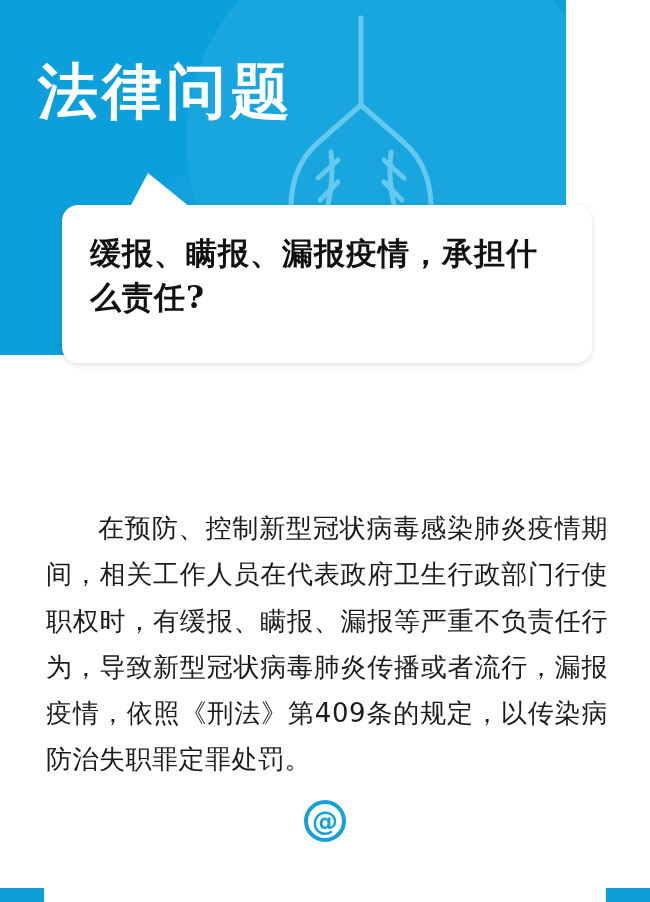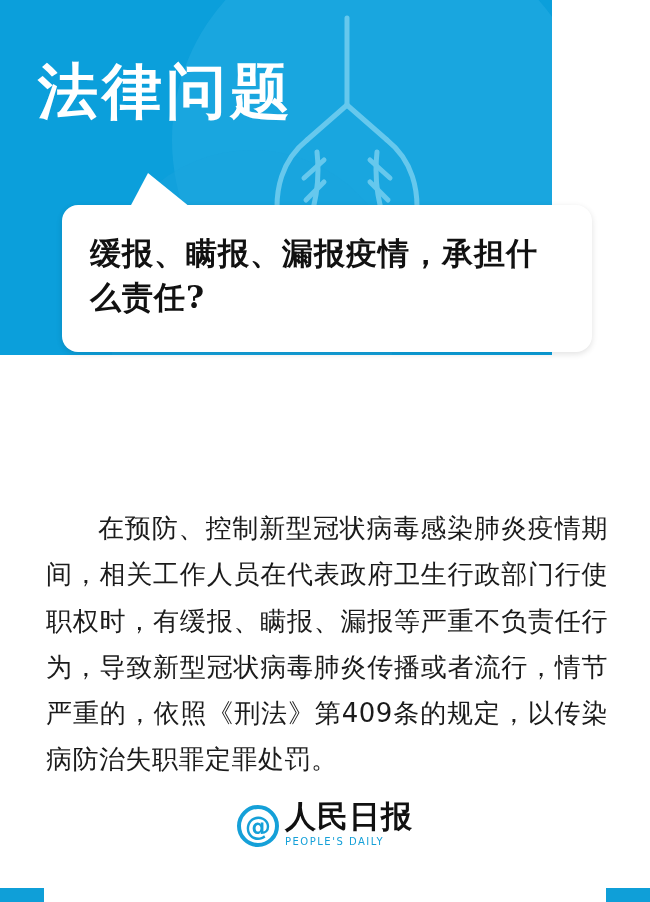--- a/index.html
+++ b/index.html
@@ -23,20 +23,21 @@
 
   
   .banner {
     position: absolute;
     left: 0;
     top: 0;
     width: 552px;
     height: 355px;
     background: #0b9fdb;
     overflow: hidden;
+    padding-left: 14px;
   }
   .banner-shade {
     position: absolute;
     right: -40px;
     top: -70px;
     width: 420px;
     height: 420px;
     background: #27abe2;
     border-radius: 50%;
     opacity: 0.55;
@@ -77,21 +78,21 @@
 
   
   .bubble {
     position: absolute;
     left: 62px;
     top: 205px;
     width: 530px;
     box-sizing: border-box;
     background: #ffffff;
     border-radius: 16px;
-    padding: 26px 28px 33px 28px;
+    padding: 26px 28px 44px 28px;
     box-shadow: 0 2px 6px rgba(0,0,0,0.12);
   }
   .bubble-text {
     font-family: "DejaVu Serif", serif;
     font-weight: bold;
     font-size: 31px;
     line-height: 1.42;
     color: #111111;
     letter-spacing: 1px;
   }
@@ -236,26 +237,22 @@
 
     <div class="banner-title">法律问题</div>
   </div>
 
   <div class="bubble">
     <div class="bubble-tail"></div>
     <div class="bubble-text">缓报、瞒报、漏报疫情，承担什么责任?</div>
   </div>
 
 
-  <div class="body-text">在预防、控制新型冠状病毒感染肺炎疫情期间，相关工作人员在代表政府卫生行政部门行使职权时，有缓报、瞒报、漏报等严重不负责任行为，导致新型冠状病毒肺炎传播或者流行，情节严重的，依照《刑法》第409条的规定，以传染病防治失职罪定罪处罚。</div>
+  <div class="body-text">在预防、控制新型冠状病毒感染肺炎疫情期间，相关工作人员在代表政府卫生行政部门行使职权时，有缓报、瞒报、漏报等严重不负责任行为，导致新型冠状病毒肺炎传播或者流行，漏报疫情，依照《刑法》第409条的规定，以传染病防治失职罪定罪处罚。</div>
 
   <div class="footer">
     <div class="logo-wrap">
       <div class="logo-at">@</div>
-      <div class="logo-texts">
-        <div class="logo-cn">人民日报</div>
-        <div class="logo-en">PEOPLE'S DAILY</div>
-      </div>
     </div>
   </div>
 
   <div class="bottom-strip"></div>
 </div>
 
 </body></html>

